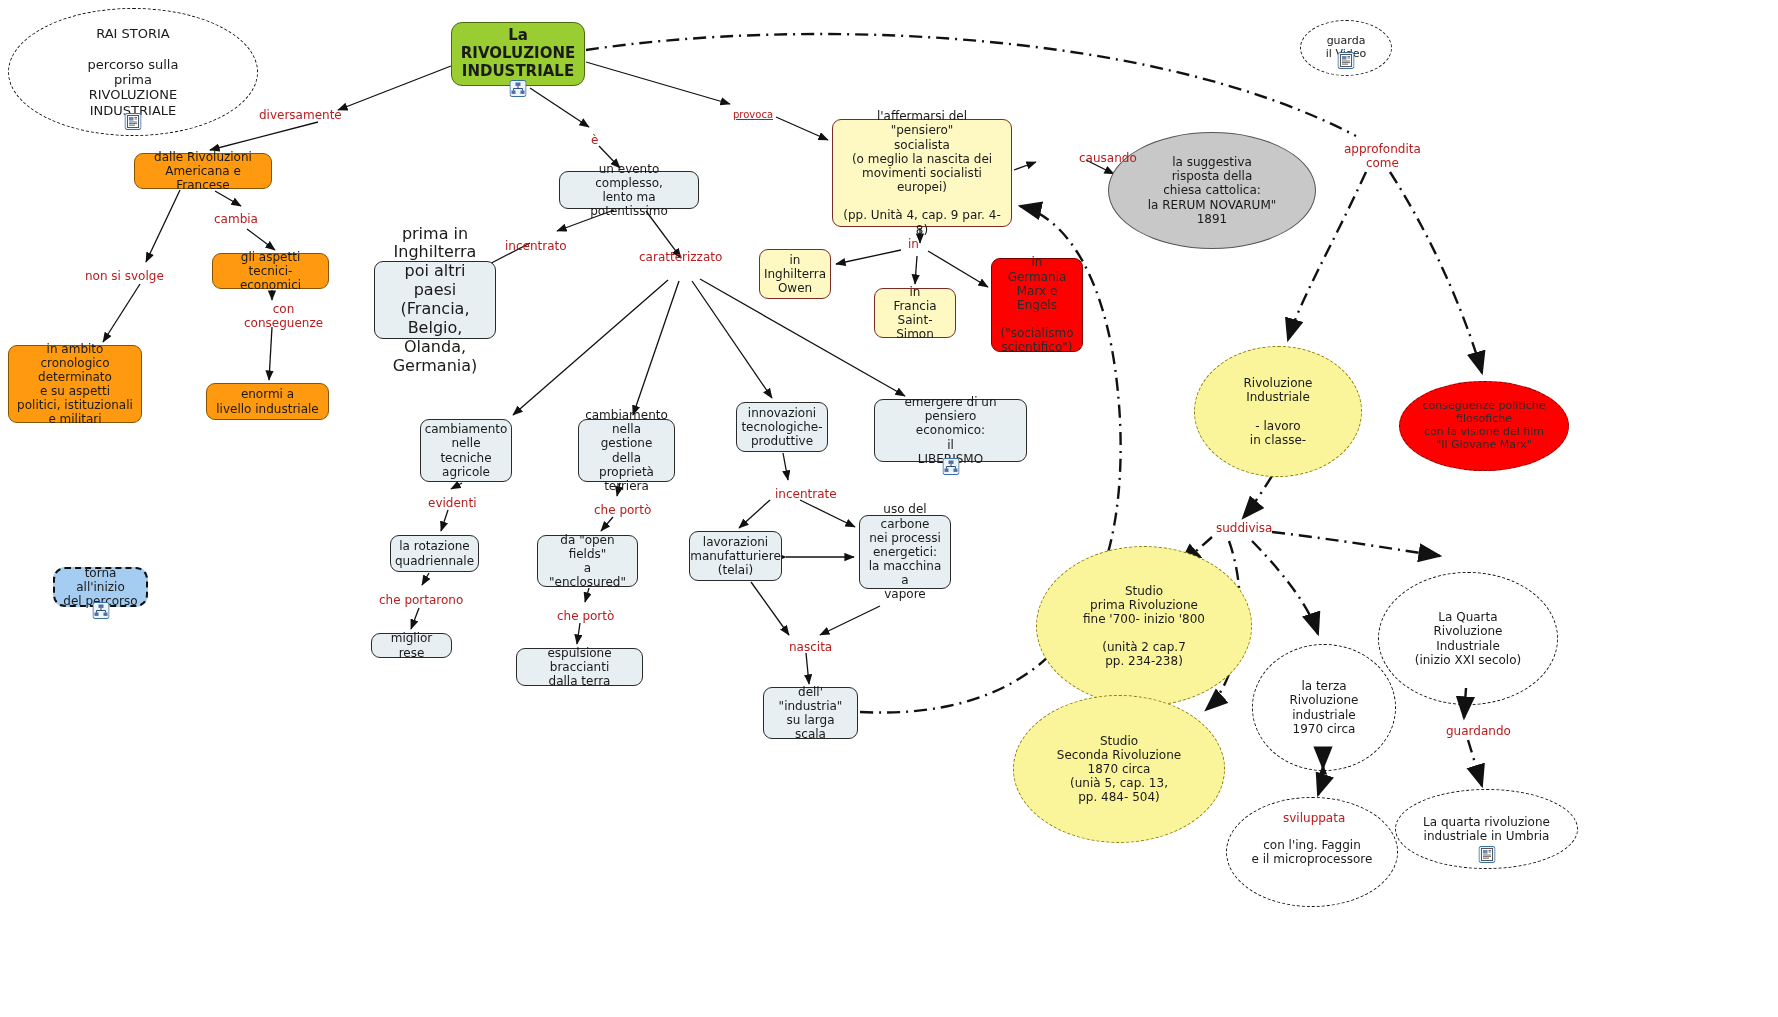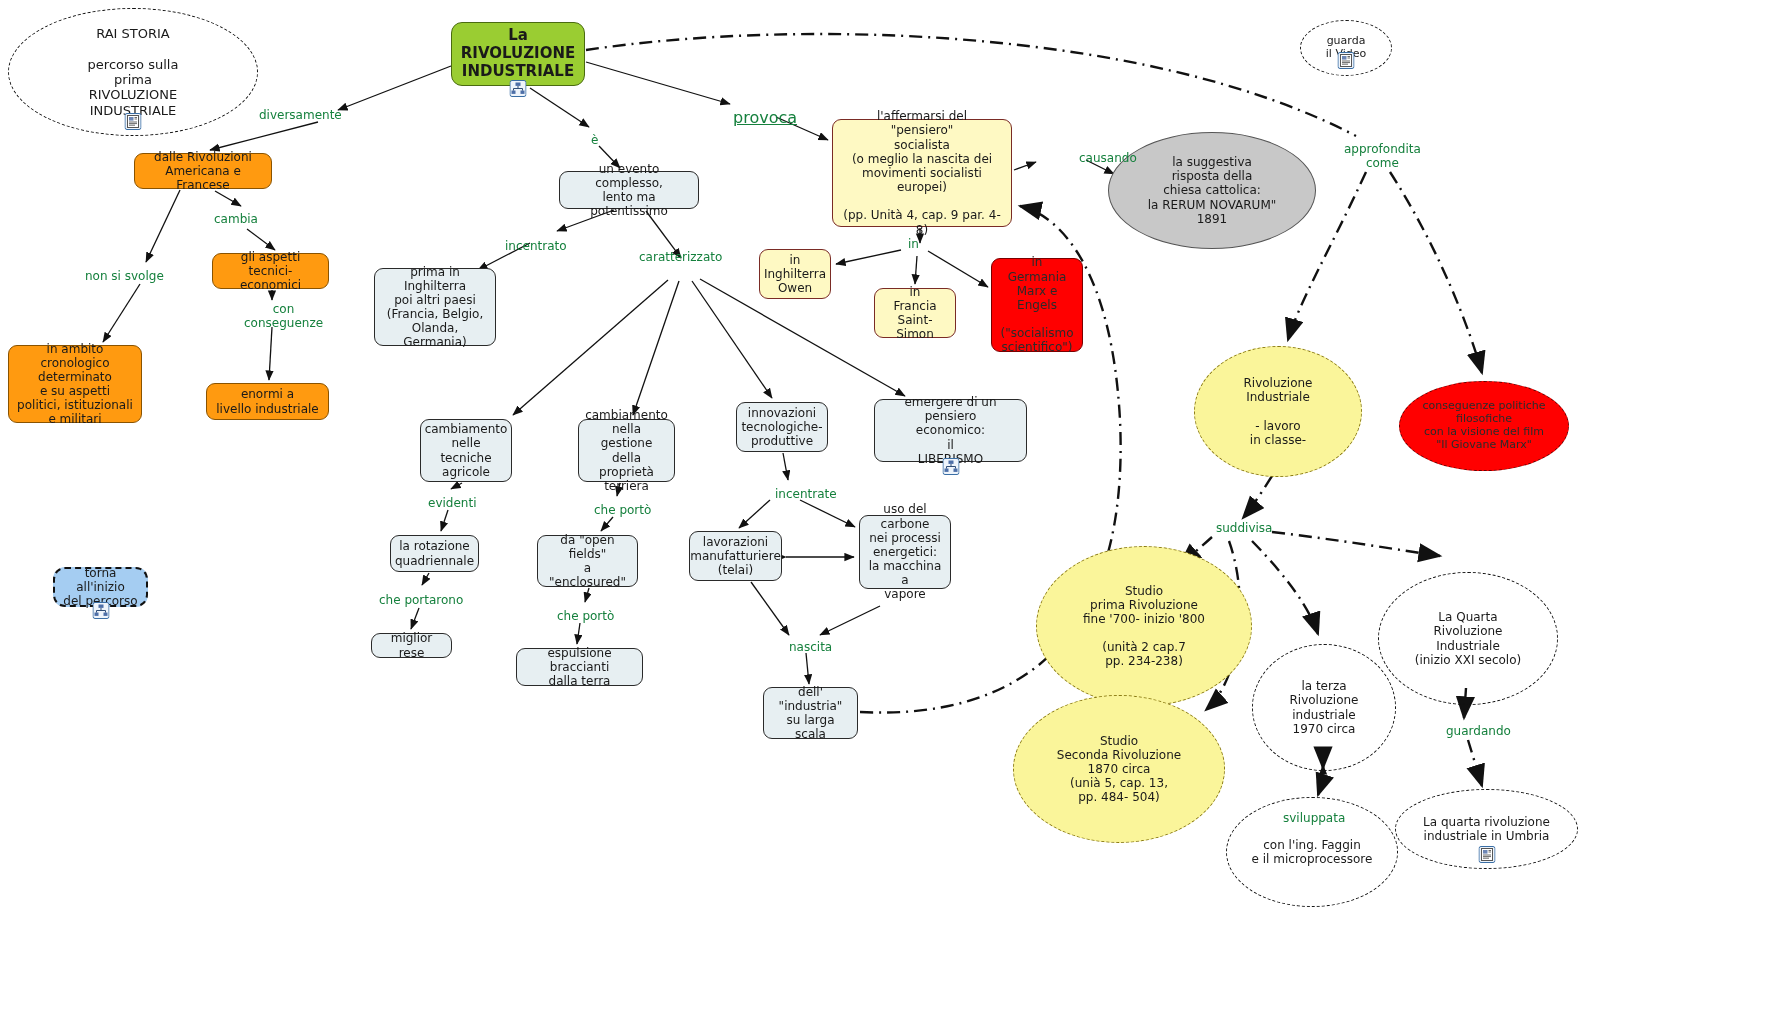--- a/index.html
+++ b/index.html
@@ -36,21 +36,21 @@
   .c-grayblue{background:#E7EFF2;border:1px solid #2a2a2a;}
   .c-blue{background:#A5CDF2;border:2px dashed #111;border-radius:12px;margin-left:36px;}
   
   .ell{border-radius:50%;}
   .e-dashdot{border:1px dashed #111;background:transparent;}
   .e-yellow{border:1px dashed #8a7a12;background:#FAF59A;}
   .e-gray{border:1px solid #555;background:#C8C8C8;}
   
   .lbl{
     position:absolute;
-    color:#15803d;
+    color:#b91c1c;
     background:transparent;
     white-space:pre-line;
     text-align:center;
     line-height:1.15;
   }
   .icon-wrap{position:absolute;}
 </style>
 </head>
 <body>
 
@@ -213,21 +213,21 @@
     <div class="node box c-blue" style="left: 17px; top: 567px; width: 95px; height: 40px; font-size: 12px;"><span>torna all'inizio
 del percorso</span><span class="icon-wrap" style="left:50%;transform:translateX(-50%);bottom:-17px;"><svg width="17" height="17" viewBox="0 0 17 17">
           <rect x="0.5" y="0.5" width="16" height="16" rx="2" fill="#eef4fb" stroke="#3a6ea5"></rect>
           <rect x="6" y="2.5" width="5" height="3.4" fill="#4d6fa8"></rect>
           <rect x="2" y="10.5" width="4" height="3.4" fill="#4d6fa8"></rect>
           <rect x="11" y="10.5" width="4" height="3.4" fill="#4d6fa8"></rect>
           <path d="M8.5,6 L8.5,8.5 M4,8.5 L13,8.5 M4,8.5 L4,10.5 M13,8.5 L13,10.5" stroke="#2f4d77" fill="none"></path>
         </svg></span></div>
     <div class="node box c-grayblue" style="left: 559px; top: 171px; width: 140px; height: 38px; font-size: 12px;"><span>un evento complesso,
 lento ma potentissimo</span></div>
-    <div class="node box c-grayblue" style="left: 374px; top: 268px; width: 122px; height: 78px; font-size: 12px;"><span>prima in
+    <div class="node box c-grayblue" style="left: 374px; top: 261px; width: 122px; height: 78px; font-size: 16px;"><span>prima in
 Inghilterra
 poi altri paesi
 (Francia, Belgio,
 Olanda, Germania)</span></div>
     <div class="node box c-grayblue" style="left: 420px; top: 419px; width: 92px; height: 63px; font-size: 12px;"><span>cambiamento
 nelle
 tecniche
 agricole</span></div>
     <div class="node box c-grayblue" style="left: 578px; top: 419px; width: 97px; height: 63px; font-size: 12px;"><span>cambiamento
 nella gestione
@@ -324,21 +324,21 @@
 industriale in Umbria</span><span class="icon-wrap" style="left:50%;transform:translateX(-50%);bottom:2px;"><svg width="17" height="17" viewBox="0 0 17 17">
           <rect x="0.5" y="0.5" width="16" height="16" rx="2" fill="#eef4fb" stroke="#3a6ea5"></rect>
           <rect x="3" y="2.5" width="11" height="12" fill="#fff" stroke="#555"></rect>
           <rect x="4.5" y="4" width="4.5" height="3.6" fill="#6d86b5"></rect>
           <path d="M10,4.5 H12.5 M10,6 H12.5 M4.5,9 H12.5 M4.5,10.6 H12.5 M4.5,12.2 H10.5" stroke="#444" stroke-width="0.8"></path>
         </svg></span></div>
   </div>
 <div id="label-layer">
     <div class="lbl" style="left: 259px; top: 109px; font-size: 12px;">diversamente</div>
     <div class="lbl" style="left: 591px; top: 134px; font-size: 12px;">è</div>
-    <div class="lbl" style="left: 733px; top: 109px; font-size: 16px; text-decoration: underline;">provoca</div>
+    <div class="lbl" style="left: 733px; top: 109px; font-size: 10px; text-decoration: underline;">provoca</div>
     <div class="lbl" style="left: 1344px; top: 143px; font-size: 12px;">approfondita
 come</div>
     <div class="lbl" style="left: 214px; top: 213px; font-size: 12px;">cambia</div>
     <div class="lbl" style="left: 85px; top: 270px; font-size: 12px;">non si svolge</div>
     <div class="lbl" style="left: 244px; top: 303px; font-size: 12px;">con
 conseguenze</div>
     <div class="lbl" style="left: 505px; top: 240px; font-size: 12px;">incentrato</div>
     <div class="lbl" style="left: 639px; top: 251px; font-size: 12px;">caratterizzato</div>
     <div class="lbl" style="left: 1039px; top: 152px; font-size: 12px; margin-left: 40px;">causando</div>
     <div class="lbl" style="left: 908px; top: 238px; font-size: 12px;">in</div>

